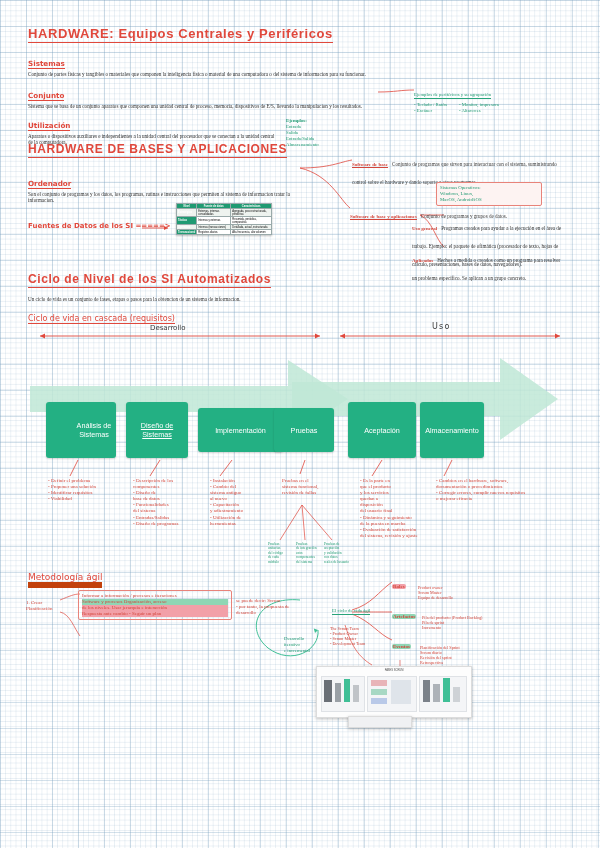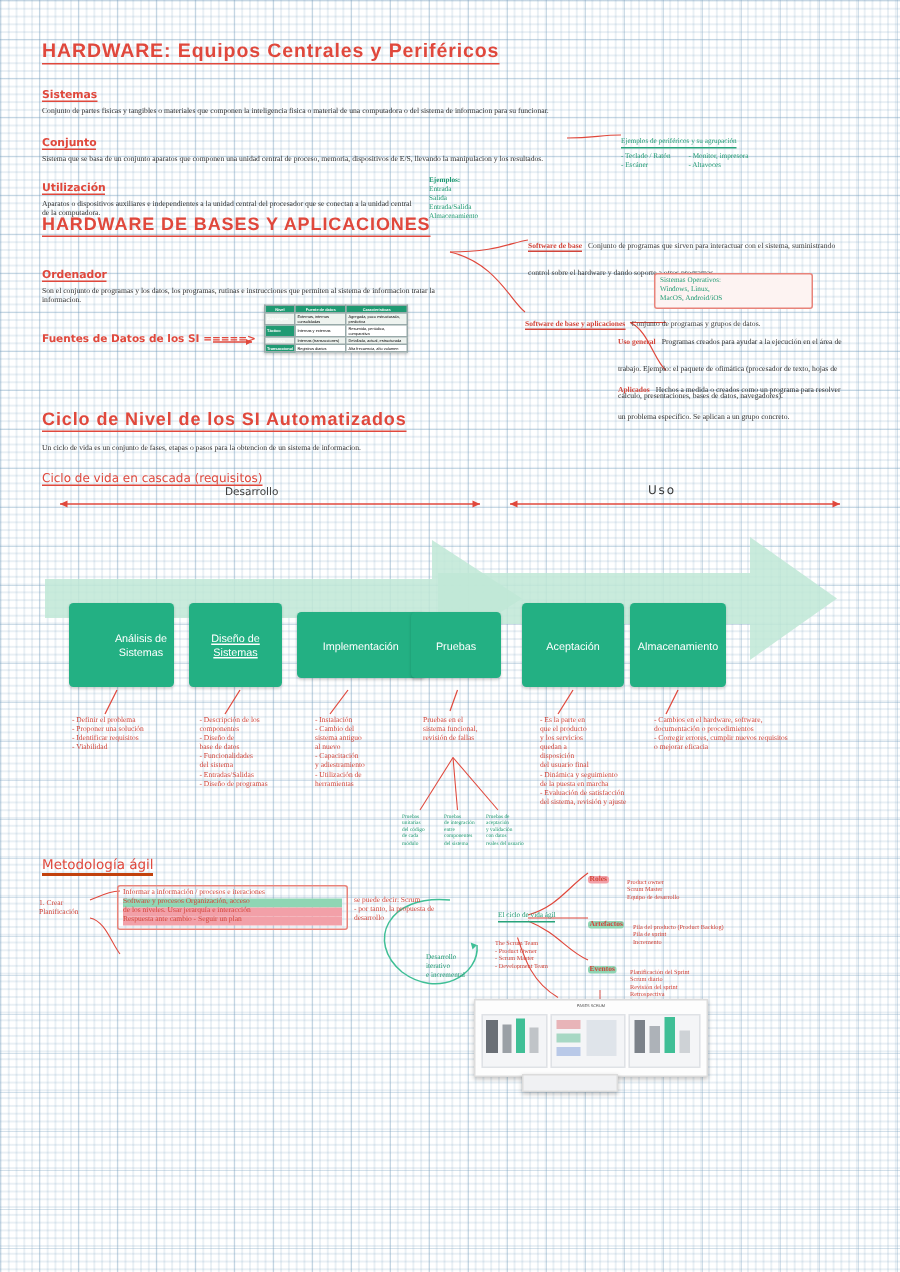--- a/index.html
+++ b/index.html
@@ -328,21 +328,21 @@
   <div class="gbody" style="font-size:3.6px;line-height:4.4px;">del sistema</div>
 </div>
 <div class="ly" style="left:324px;top:542px;width:30px;">
   <div class="gbody" style="font-size:3.6px;line-height:4.4px;">Pruebas de</div>
   <div class="gbody" style="font-size:3.6px;line-height:4.4px;">aceptación</div>
   <div class="gbody" style="font-size:3.6px;line-height:4.4px;">y validación</div>
   <div class="gbody" style="font-size:3.6px;line-height:4.4px;">con datos</div>
   <div class="gbody" style="font-size:3.6px;line-height:4.4px;">reales del usuario</div>
 </div>
 
-<div class="ly hand" style="left:28px;top:572px;font-size:9px;color:#e0483c;border-bottom:2px solid #c2410c;">Metodología ágil</div>
+<div class="ly hand" style="left:28px;top:572px;font-size:9px;color:#e0483c;border-bottom:6px solid #c2410c;">Metodología ágil</div>
 
 <div class="ly rbody" style="left:26px;top:600px;width:34px;white-space:pre-line;">1. Crear  
 Planificación</div>
 
 <div class="ly box-r" style="left:78px;top:590px;width:146px;padding:2px 3px;">
   <div class="rbody">Informar a  información / procesos e iteraciones</div>
   <div class="rbody" style="background:#8fd6b4;">Software y procesos    Organización, acceso</div>
   <div class="rbody" style="background:#f2a0a8;">de los niveles. Usar  jerarquía e interacción</div>
   <div class="rbody" style="background:#f2a0a8;">Respuesta ante cambio  -  Seguir un plan</div>
 </div>

